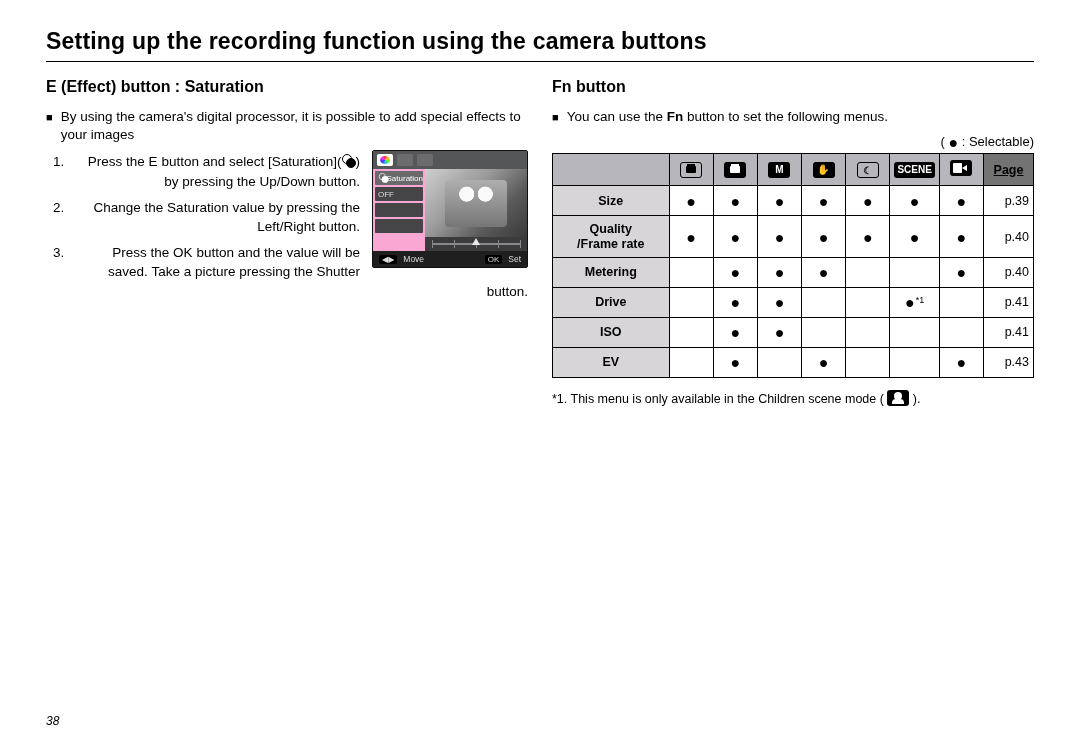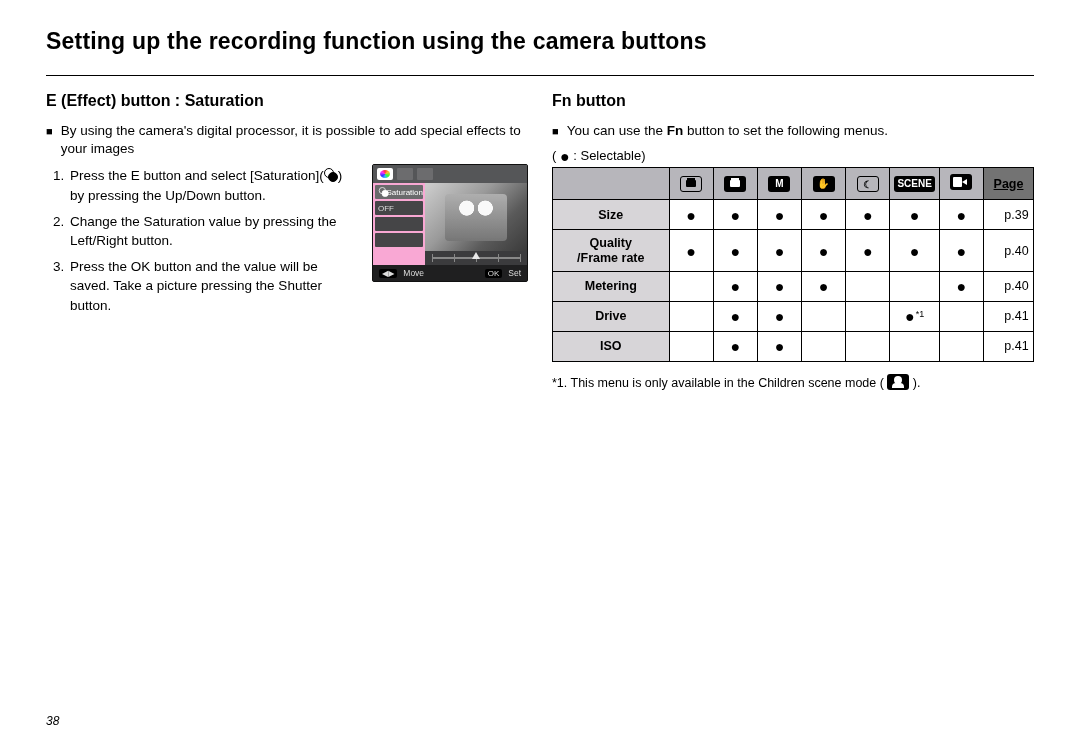--- a/index.html
+++ b/index.html
@@ -13,21 +13,21 @@
   .page {
     position: relative;
     width: 1080px; height: 746px;
     padding: 28px 46px 18px 46px;
   }
   .title {
     font-size: 23px;
     font-weight: 700;
     letter-spacing: 0.2px;
     border-bottom: 1.5px solid #000;
-    padding-bottom: 20px;
+    padding-bottom: 6px;
     margin-bottom: 14px;
   }
   .cols {
     display: flex;
     gap: 24px;
   }
   .col { flex: 1 1 0; min-width: 0; }
   .subhead {
     font-size: 16px; font-weight: 700;
     margin: 2px 0 12px 0;
@@ -37,32 +37,33 @@
     font-size: 13.5px; line-height: 1.35;
     margin-bottom: 8px;
   }
   .sq {
     font-size: 11px; margin-right: 8px; margin-top: 2px;
   }
   ol.steps {
     margin: 6px 0 0 22px; padding: 0;
     font-size: 13.5px; line-height: 1.45;
   }
-  ol.steps li { margin-bottom: 6px; padding-left: 2px; }
+  ol.steps li { margin-bottom: 6px; padding-left: 2px; text-align: right; }
   .sat-icon {
     display:inline-block; width:14px; height:14px;
     vertical-align:-2px; position:relative;
   }
   .sat-icon::before, .sat-icon::after {
     content:""; position:absolute; border-radius:50%;
     width:8px; height:8px; border:1px solid #000;
   }
   .sat-icon::before { left:0; top:0; }
   .sat-icon::after { left:4px; top:4px; background:#000; }
   .legend {
+    text-align: right;
     font-size: 13px;
     margin: 4px 0 4px 0;
   }
   .dot { font-size: 16px; line-height: 0; vertical-align: middle; }
   table.fn {
     border-collapse: collapse;
     width: 100%;
     font-size: 12.5px;
   }
   table.fn th, table.fn td {
@@ -72,21 +73,21 @@
     padding: 6px 4px;
     height: 30px;
   }
   table.fn th.corner { background:#b7b6bb; border-left:1px solid #000; }
   table.fn th.mode { background:#b7b6bb; width: 45px; }
   table.fn th.page { background:#737373; width: 50px; font-weight:700;text-decoration:underline; }
   table.fn td.rowhead {
     background:#d7d5d8; font-weight:700; text-align:center; width:120px;
     line-height:1.15;
   }
-  table.fn td.pg { font-size:12.5px; padding-left:20px; text-align:center; }
+  table.fn td.pg { font-size:12.5px; padding-left:20px; text-align:right; }
   .micon {
     display:inline-flex; align-items:center; justify-content:center;
     min-width:22px; height:16px; border-radius:3px;
     background:#000; color:#fff; font-size:10px; font-weight:700;
     padding:0 3px;
   }
   .micon.outline {
     background:transparent; color:#000; border:1.6px solid #000;
     font-size:11px; letter-spacing:0;
   }
@@ -300,20 +301,31 @@
               <td class="rowhead">ISO</td>
               <td></td>
               <td><span class="dot">●</span></td>
               <td><span class="dot">●</span></td>
               <td></td>
               <td></td>
               <td></td>
               <td></td>
               <td class="pg">p.41</td>
             </tr>
+            <tr>
+              <td class="rowhead">EV</td>
+              <td></td>
+              <td><span class="dot">●</span></td>
+              <td></td>
+              <td><span class="dot">●</span></td>
+              <td></td>
+              <td></td>
+              <td><span class="dot">●</span></td>
+              <td class="pg">p.43</td>
+            </tr>
           </tbody>
       </table>
 
       <div class="footnote">
         <span>*1. This menu is only available in the Children scene mode (&nbsp;<span class="micon-child" style="vertical-align:-3px;"></span>&nbsp;).</span>
       </div>
     </div>
   </div>
 
   <div class="pagenum">38</div>

